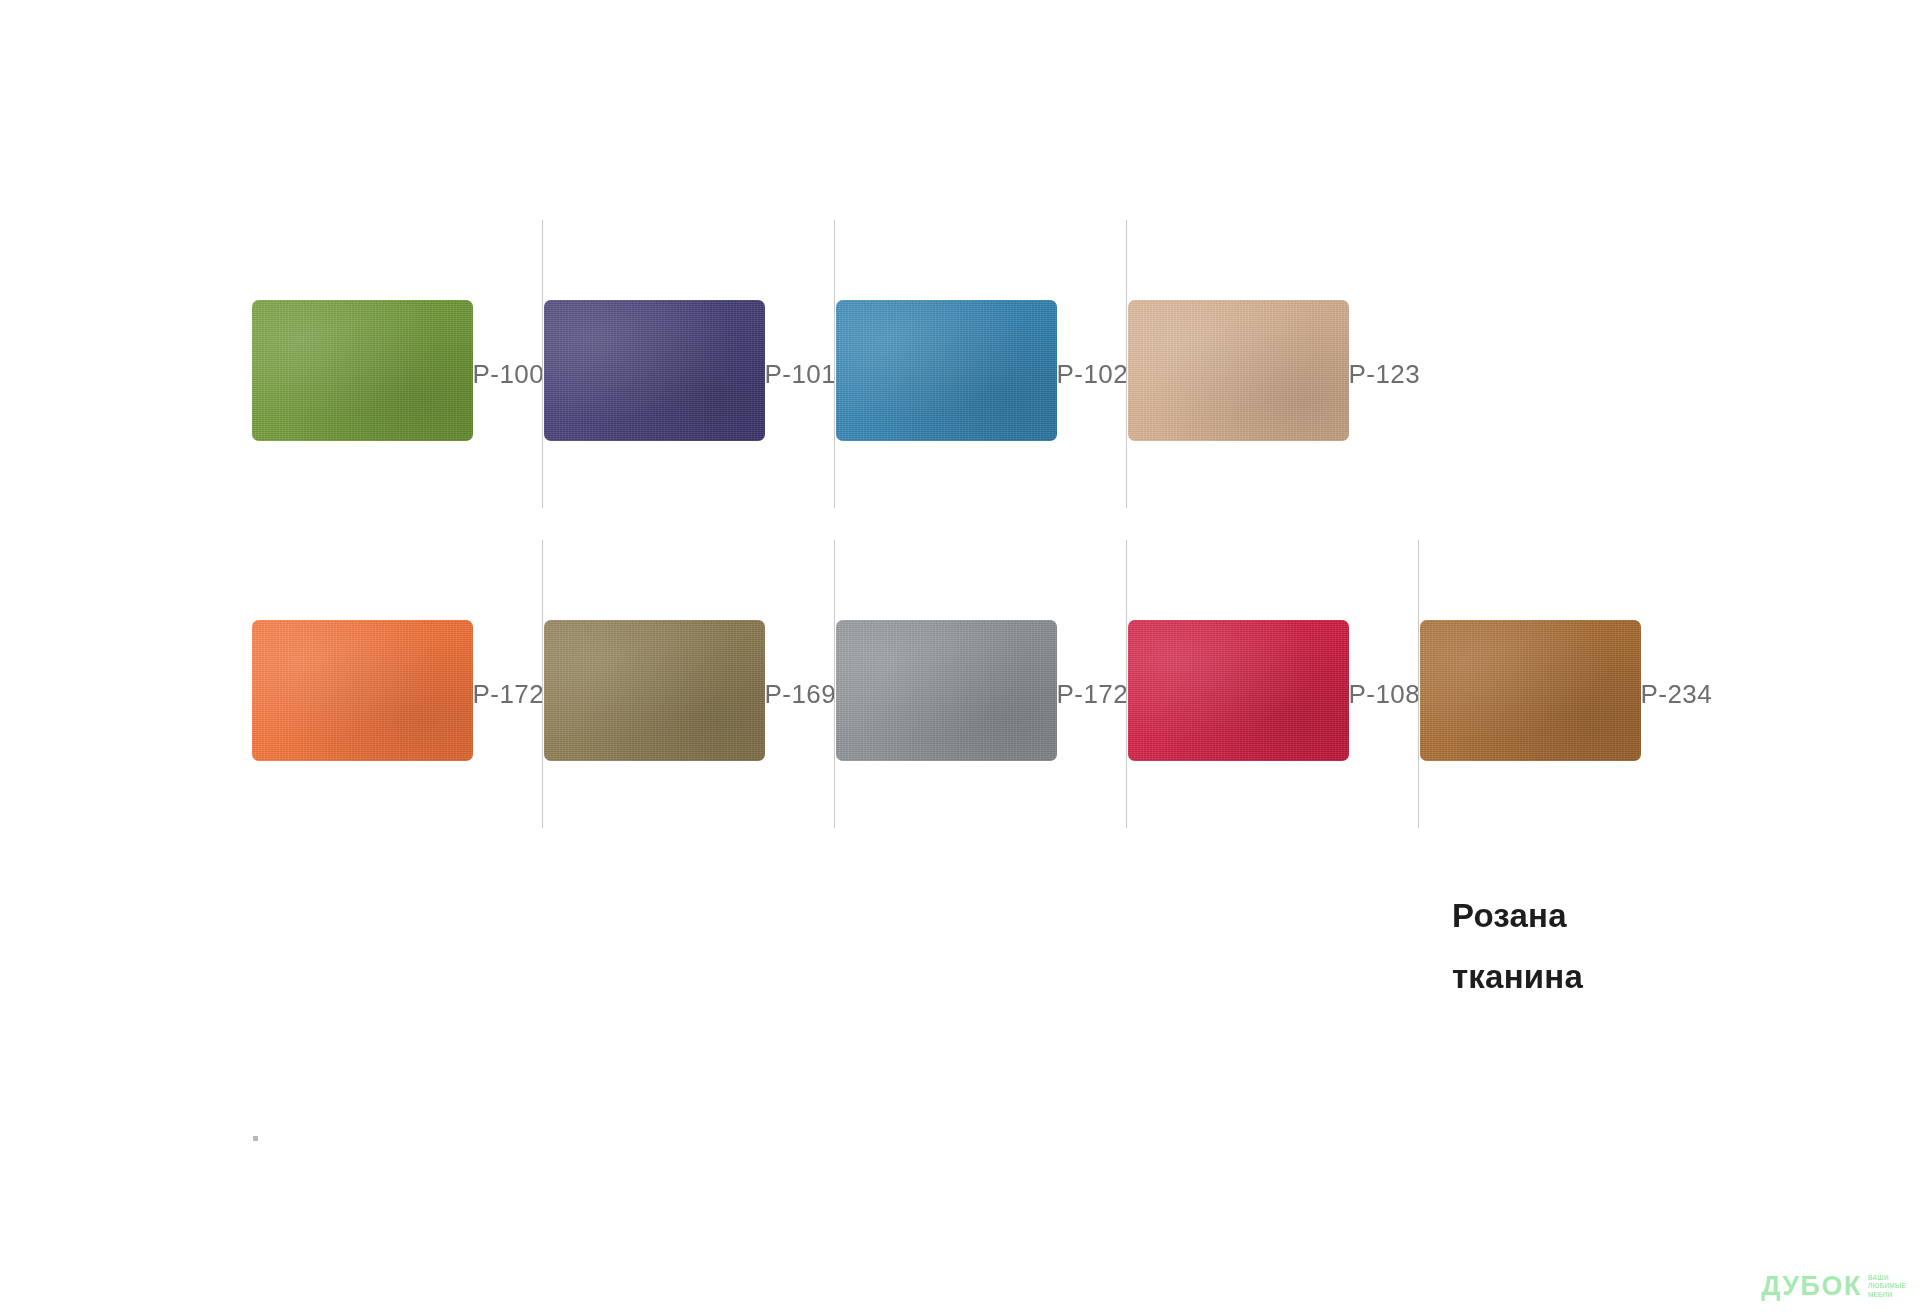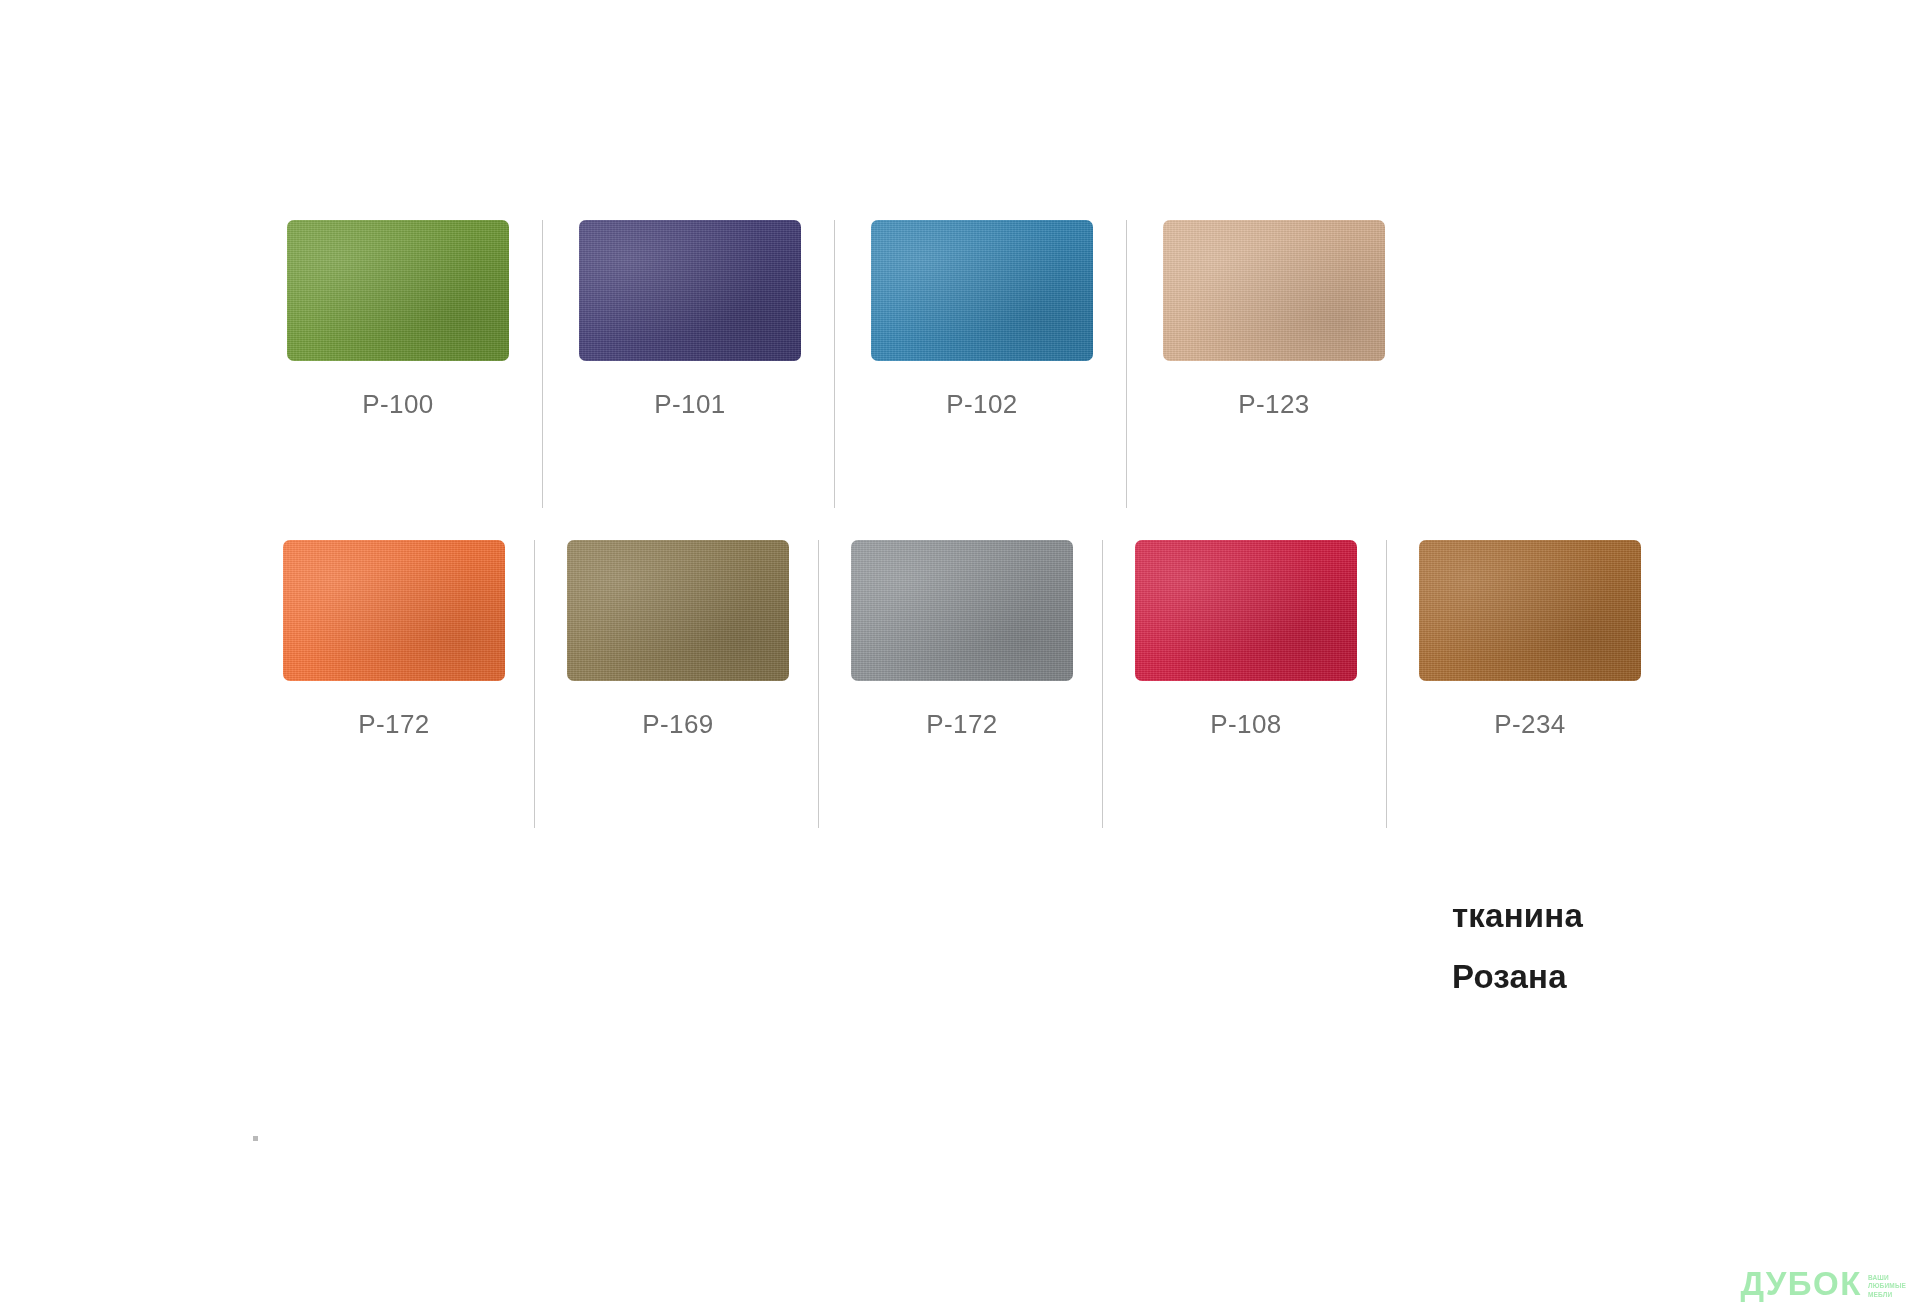--- a/index.html
+++ b/index.html
@@ -36,21 +36,21 @@
   .swatch-row {
     display: flex;
     height: 320px;
     position: relative;
   }
 
   .swatch-cell {
     width: 292px;
     position: relative;
     display: flex;
-    flex-direction: column;
+    flex-direction: row;
     align-items: center;
   }
 
   
   .swatch-cell + .swatch-cell::before {
     content: "";
     position: absolute;
     left: -2px;
     top: 20px;
     width: 1px;
@@ -133,21 +133,21 @@
   .watermark {
     position: absolute;
     right: 14px;
     bottom: 14px;
     display: flex;
     align-items: flex-end;
     gap: 6px;
     opacity: 0.9;
   }
   .watermark-word {
-    font-size: 33px;
+    font-size: 27px;
     font-weight: bold;
     color: #9de8a9;
     letter-spacing: 1.5px;
     line-height: 1;
   }
   .watermark-tagline {
     display: flex;
     flex-direction: column;
     justify-content: flex-end;
     gap: 1px;
@@ -204,22 +204,22 @@
           <div class="swatch-label">P-108</div>
         </div>
         <div class="swatch-cell">
           <div class="swatch-chip" style="background: rgb(170, 106, 44);"></div>
           <div class="swatch-label">P-234</div>
         </div>
       </div>
     </div>
 
   <div class="brand-caption">
+    <div>Розана</div>
     <div>тканина</div>
-    <div>Розана</div>
   </div>
 
   <div class="artifact-dot"></div>
 
   <div class="watermark">
     <span class="watermark-word">ДУБОК</span>
     <span class="watermark-tagline">
       <span>ваши</span>
       <span>любимые</span>
       <span>мебли</span>

